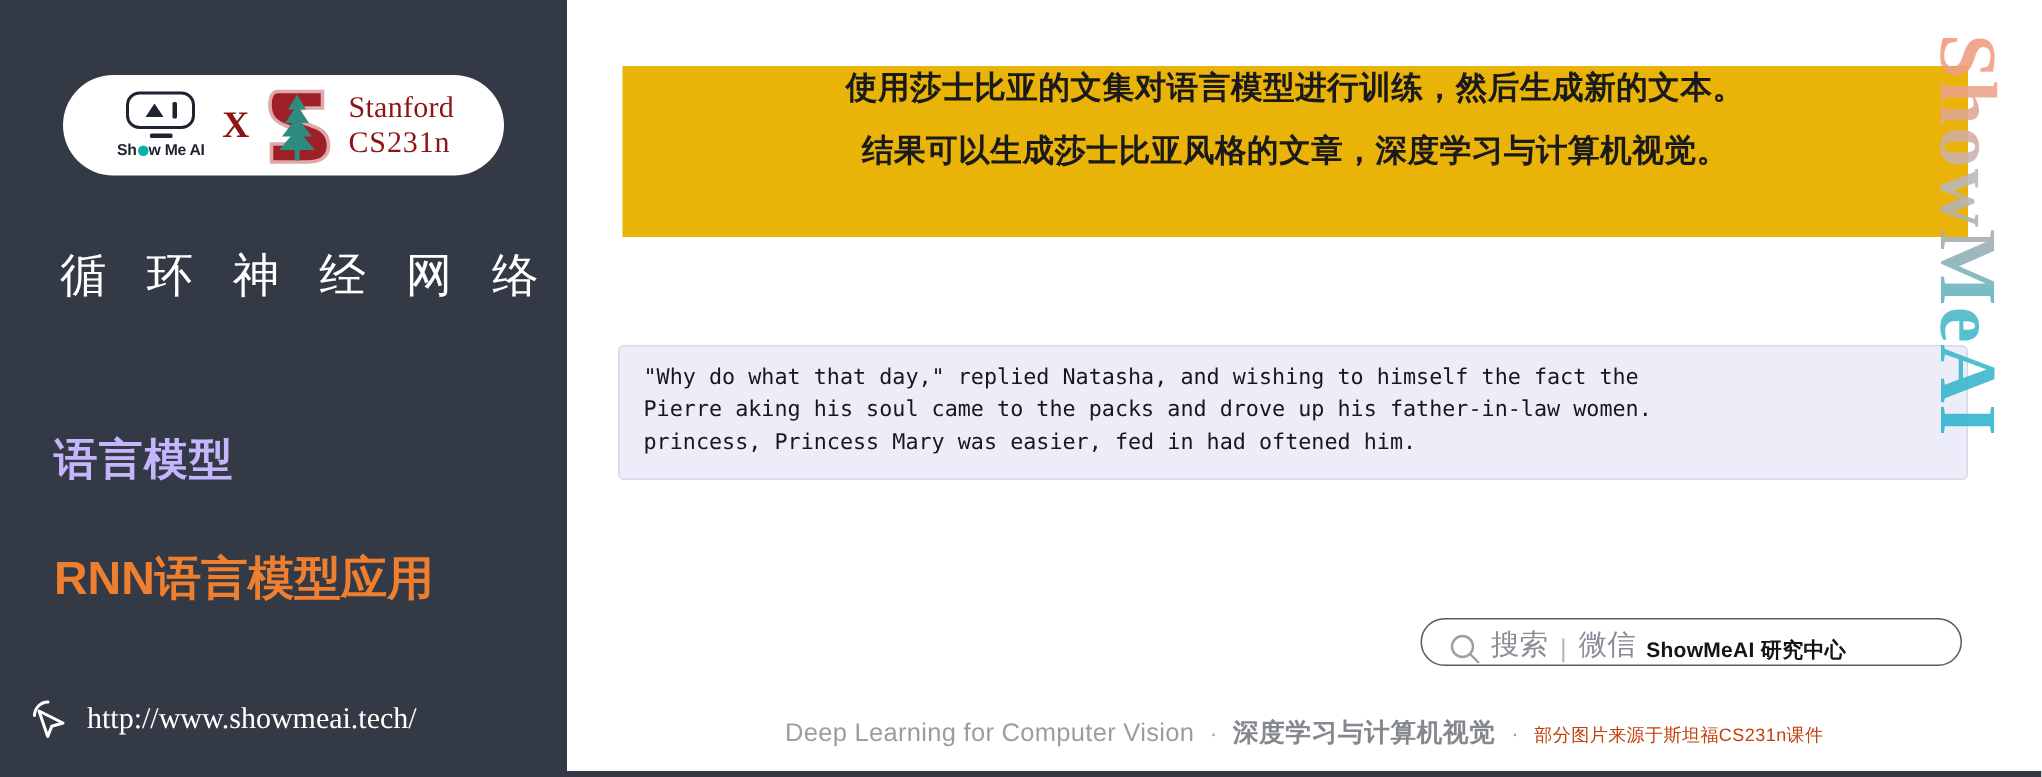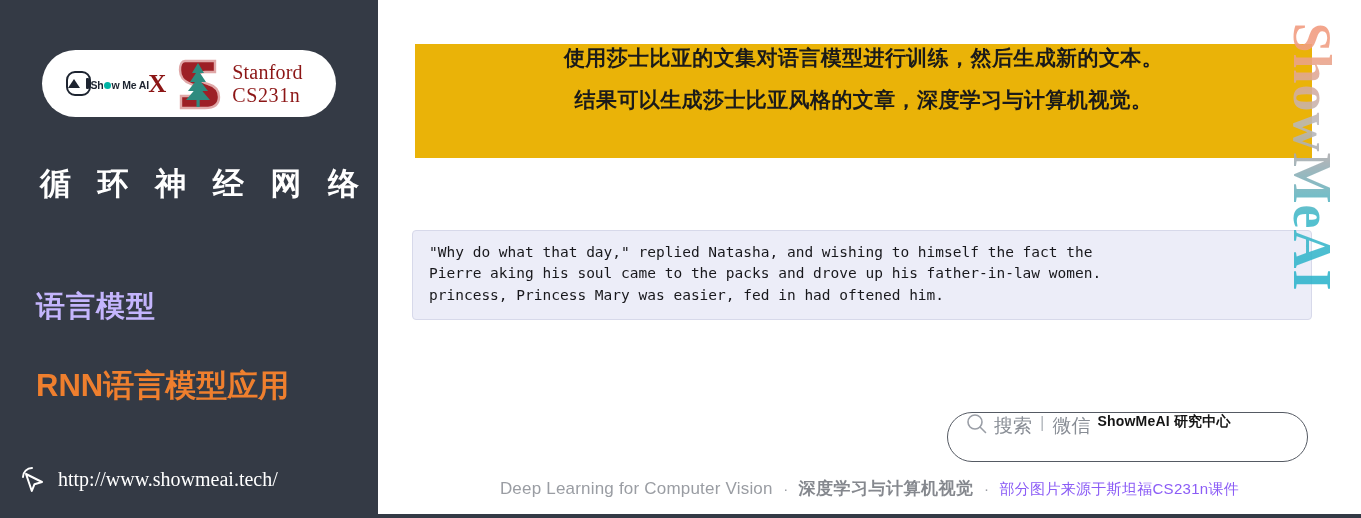--- a/index.html
+++ b/index.html
@@ -39,20 +39,21 @@
     height: 67px;
     background: #ffffff;
     border-radius: 34px;
     display: flex;
     align-items: center;
     justify-content: center;
     gap: 9px;
   }
   .sma-mark {
     display: flex;
+    flex-direction: column;
     align-items: center;
     justify-content: center;
     width: 64px;
   }
   .sma-face {
     width: 46px;
     height: 25px;
     border: 2.6px solid #1d2430;
     border-radius: 9px;
     display: flex;
@@ -121,21 +122,21 @@
   .stanford-text .l1 { font-size: 20px; letter-spacing: 0.2px;}
   .stanford-text .l2 { font-size: 20px; letter-spacing: 0.6px;}
 
   .side-title {
     position: absolute;
     left: 40px;
     top: 163px;
     font-size: 31px;
     color: #ffffff;
     letter-spacing: 9px;
-    font-weight: 700;
+    font-weight: 400;
     white-space: nowrap;
   }
   .side-sub1 {
     position: absolute;
     left: 36px;
     top: 287px;
     font-size: 29px;
     color: #c4b5fd;
     font-weight: bold;
     letter-spacing: 1px;
@@ -217,26 +218,26 @@
     color: #18181c;
     white-space: pre;
     letter-spacing: 0px;
   }
 
   .search-pill {
     position: absolute;
     left: 569px;
     top: 412px;
     width: 361px;
-    height: 50px;
+    height: 32px;
     border: 1.4px solid #555a63;
     border-radius: 25px;
     box-sizing: border-box;
     display: flex;
-    align-items: flex-start;
+    align-items: flex-end;
     padding-left: 18px;
     gap: 7px;
   }
   .mag-icon { width: 21px; height: 21px; flex: none; }
   .sp-grey {
     font-size: 19px;
     color: #888d95;
     white-space: nowrap;
   }
   .sp-sep {
@@ -268,22 +269,22 @@
     margin-top: 44px;
   }
   .ft-dot { font-size: 15px; color: #9a9da3; margin: 0 6px; }
   .ft-cn-b {
     font-size: 17px;
     color: #85888e;
     font-weight: bold;
     letter-spacing: 0.5px;
   }
   .ft-cn {
-    font-size: 15px;
-    color: #8b5cf6;
+    font-size: 12px;
+    color: #c2410c;
     letter-spacing: 0.3px;
   }
 
   
   .watermark {
     position: absolute;
     right: 26px;
     top: 22px;
     height: 270px;
     width: 46px;

